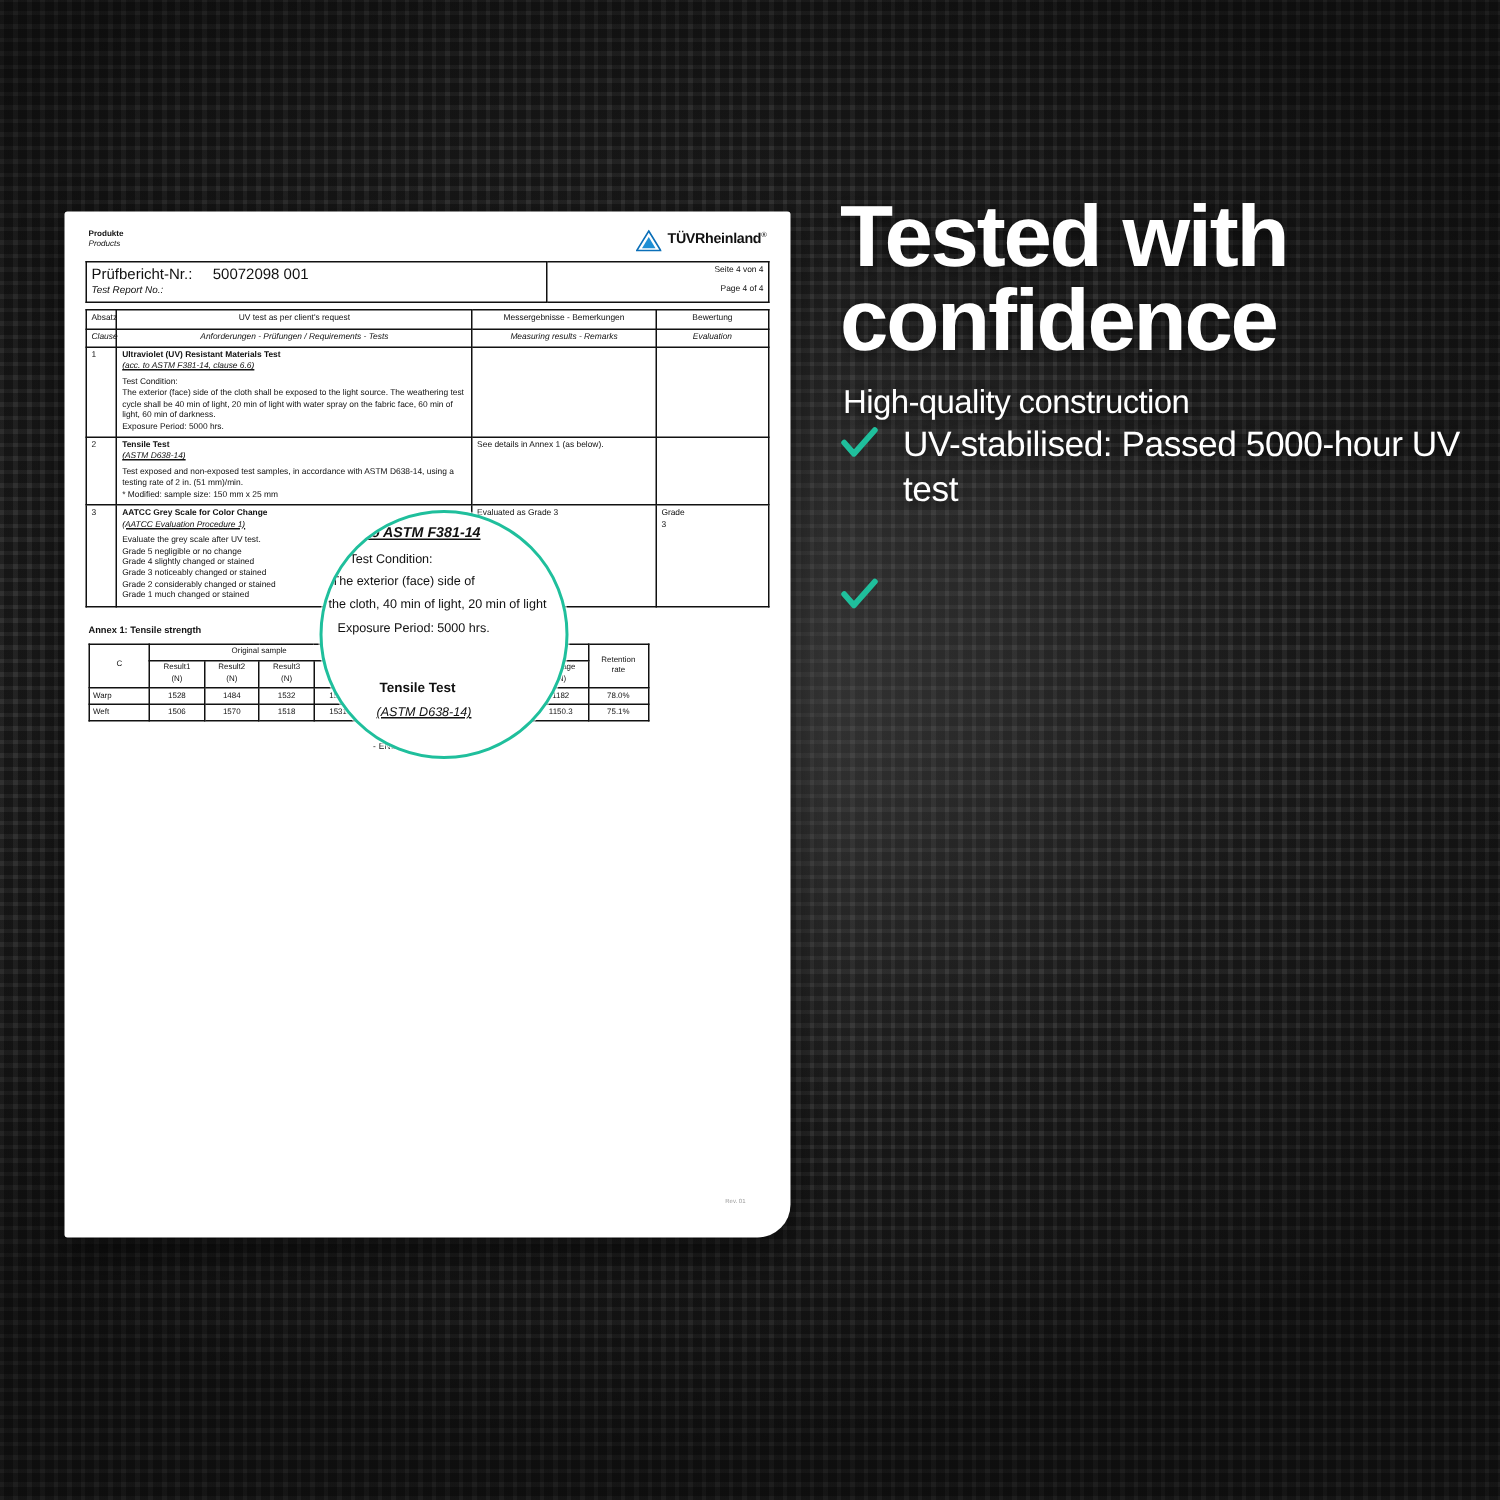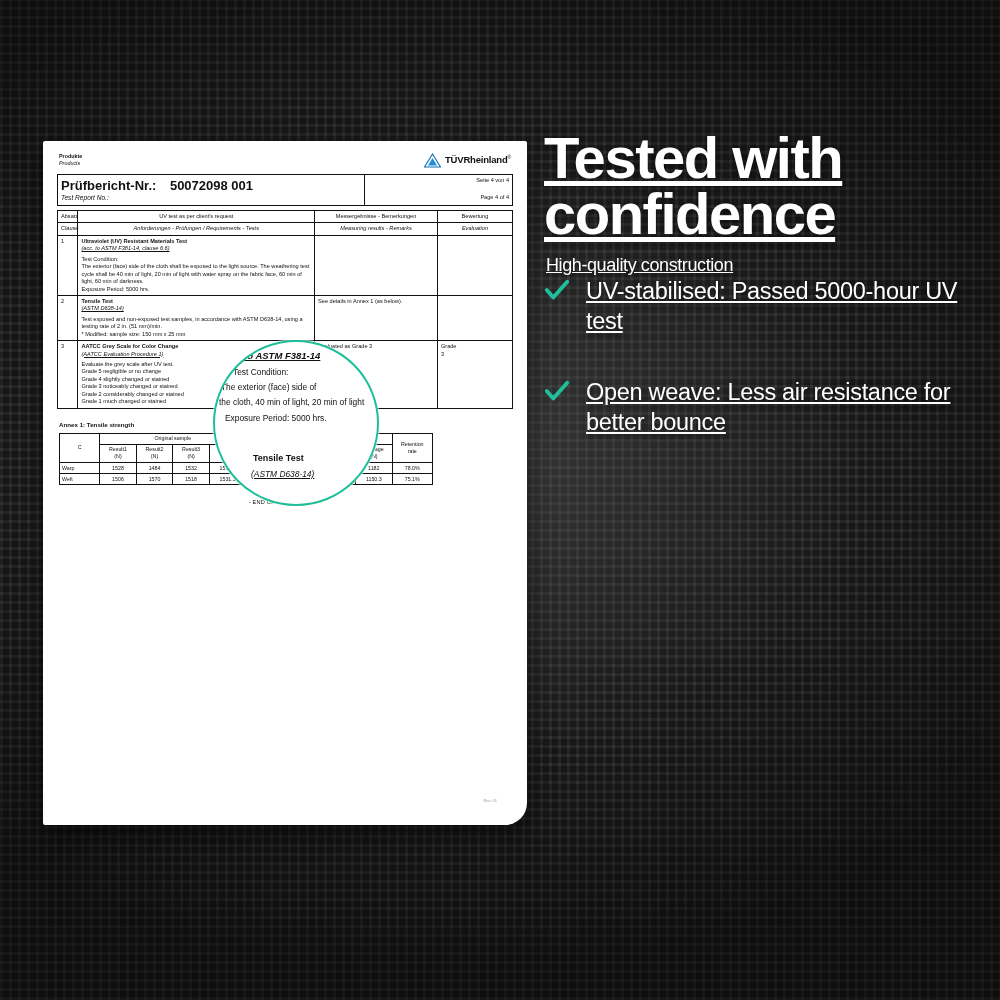--- a/index.html
+++ b/index.html
@@ -49,21 +49,21 @@
   .prod-label .b { font-weight: bold; }
   .prod-label .i { font-style: italic; }
   .tuv { display: flex; align-items: center; gap: 4px; }
   .tuv-mark { width: 17px; height: 15px; }
   .tuv-text { font-size: 9.5px; font-weight: bold; letter-spacing: -0.2px; color: #111; }
   .tuv-text sup { font-size: 5px; vertical-align: super; font-weight: normal; }
 
   table.doc { border-collapse: collapse; width: 100%; table-layout: fixed; }
   table.doc td, table.doc th { border: 0.7px solid #111; padding: 2px 3px; vertical-align: top; text-align: left; font-weight: normal; }
 
-  .rep-no { font-size: 13px; font-weight: bold; }
+  .rep-no { font-size: 10px; font-weight: normal; }
   .rep-no-i { font-size: 6.6px; font-style: italic; font-weight: normal; }
   .page-no { font-size: 5.6px; text-align: right; }
 
   .c-center { text-align: center !important; }
   .it { font-style: italic; }
   .bd { font-weight: bold; }
   .u { text-decoration: underline; }
 
   .annex-title { margin: 12px 0 4px 2px; font-size: 6.2px; font-weight: bold; }
   table.annex { border-collapse: collapse; width: 82%; margin-left: 2px; table-layout: fixed; }
@@ -97,36 +97,35 @@
   .mag-l2 { position: absolute; left: 18px; top: 24px; }
   .mag-l3 { position: absolute; left: 6px; top: 39px; }
   .mag-l4 { position: absolute; left: 4px; top: 54px; }
   .mag-l5 { position: absolute; left: 10px; top: 70px; }
   .mag-l6 { position: absolute; left: 38px; top: 110px; font-weight: bold; font-size: 9px; }
   .mag-l7 { position: absolute; left: 36px; top: 126px; font-style: italic; text-decoration: underline; font-size: 8.4px; }
 
   
   #promo {
     position: absolute;
-    left: 544px;
+    left: 560px;
     top: 130px;
     width: 420px;
     color: #ffffff;
-    text-decoration: underline;
   }
   .promo-h1 {
     font-size: 58px;
     font-weight: bold;
     line-height: 0.96;
     letter-spacing: -1.5px;
     margin: 0;
     text-shadow: 0 2px 7px rgba(0,0,0,0.5);
   }
   .promo-sub {
-    font-size: 18px;
+    font-size: 22px;
     margin: 14px 0 0 2px;
     letter-spacing: -0.4px;
     text-shadow: 0 2px 6px rgba(0,0,0,0.5);
   }
   .features { }
   .feature {
     display: flex;
     align-items: flex-start;
     gap: 16px;
     margin-bottom: 40px;
@@ -349,18 +348,17 @@
       <div class="feature">
         <svg class="check" viewBox="0 0 28 28">
           <path d="M3 13 L10 21 L25 4" fill="none" stroke="#1fbf9c" stroke-width="4.2" stroke-linecap="round" stroke-linejoin="round"></path>
         </svg>
         <div class="feature-text">UV-stabilised: Passed 5000-hour UV test</div>
       </div>
       <div class="feature">
         <svg class="check" viewBox="0 0 28 28">
           <path d="M3 13 L10 21 L25 4" fill="none" stroke="#1fbf9c" stroke-width="4.2" stroke-linecap="round" stroke-linejoin="round"></path>
         </svg>
-        <div class="feature-text">Open weave: Less air resistance for better bounce</div>
       </div>
     </div>
   </div>
 
 </div>
 
 </body></html>

